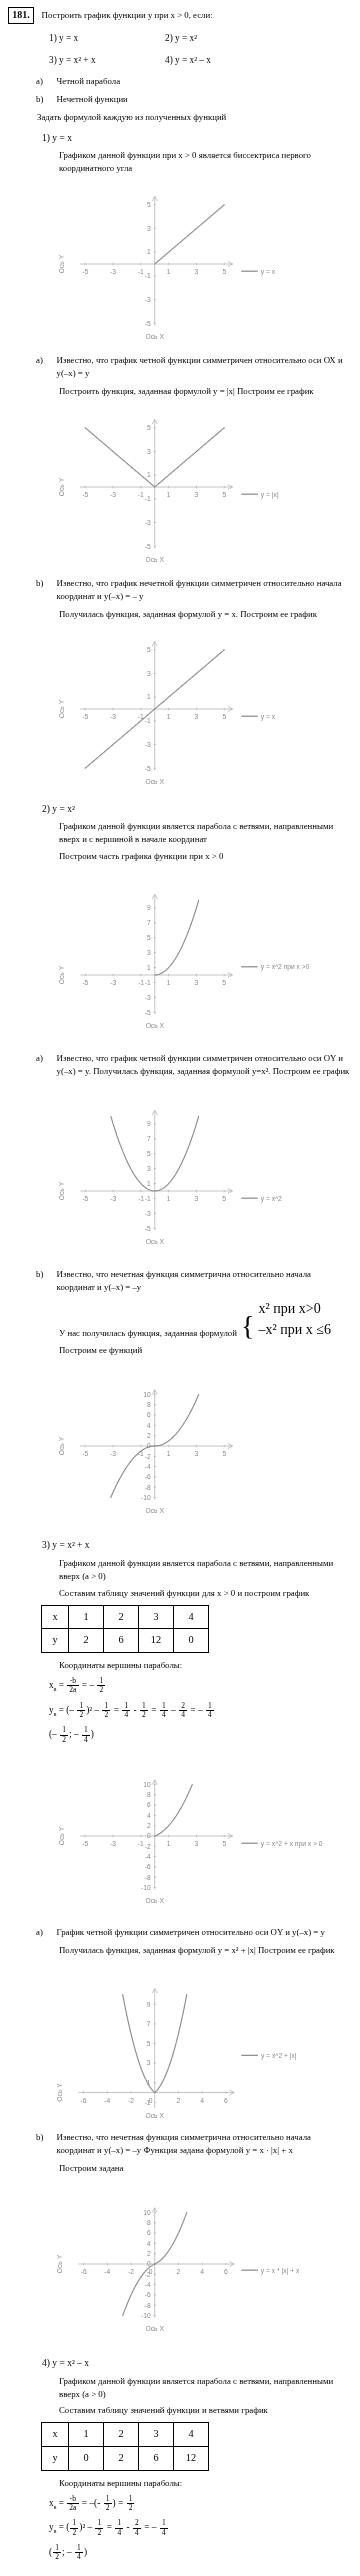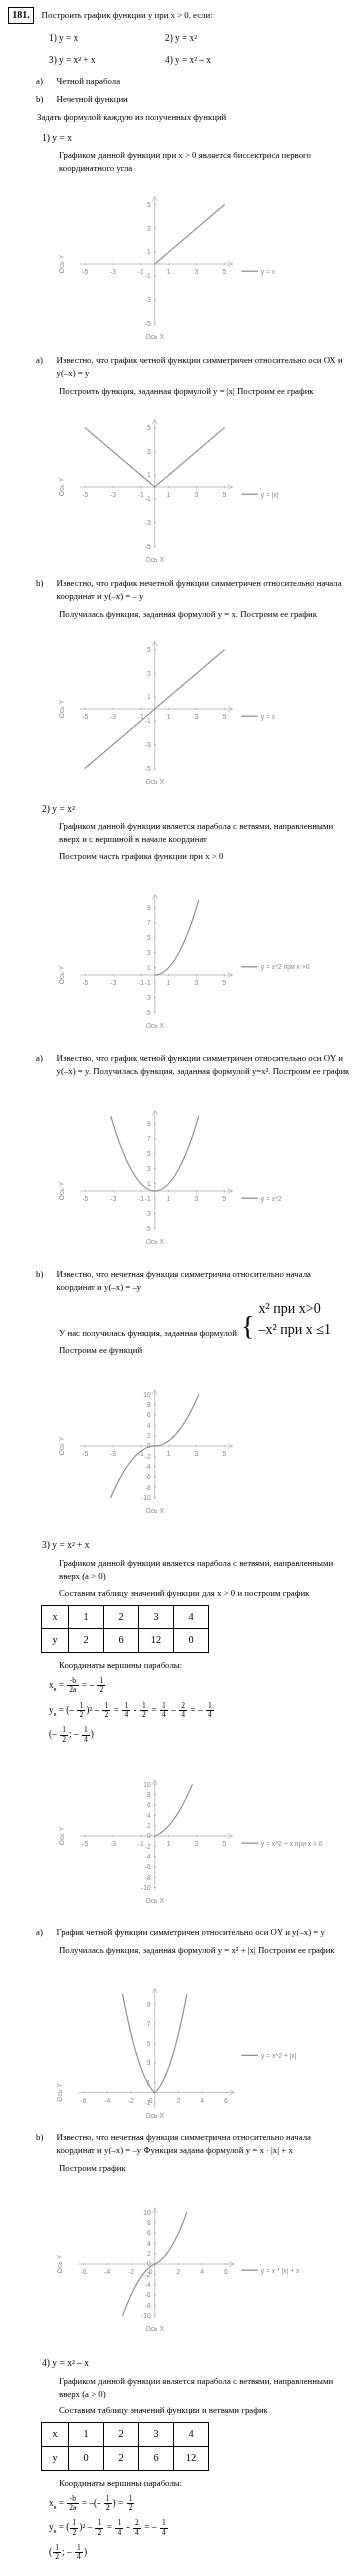--- a/index.html
+++ b/index.html
@@ -268,21 +268,21 @@
 
   <div class="item">
     <span class="lbl">b)</span>
     <span class="txt">Известно, что нечетная функция симметрична относительно начала координат и y(–x) = –y</span>
   </div>
   <div class="cases-row">
     <span>У нас получилась функция, заданная формулой</span>
     <span class="brace">{</span>
     <span class="cases">
       <span>x² при x&gt;0</span>
-      <span>–x² при x ≤1</span>
+      <span>–x² при x ≤6</span>
     </span>
   </div>
   <p class="sol-p">Построим ее функций</p>
   <svg class="chart" width="361" height="170" viewBox="0 0 700 330" style="font-size:17px">
       <line x1="155" y1="165" x2="451" y2="165" stroke="#a0a0a0" stroke-width="1.2"></line>
       <path d="M442 160L451 165L442 170" fill="none" stroke="#a0a0a0" stroke-width="1.2"></path>
       <line x1="300" y1="269" x2="300" y2="56" stroke="#a0a0a0" stroke-width="1.2"></line>
       <path d="M295 65L300 56L305 65" fill="none" stroke="#a0a0a0" stroke-width="1.2"></path>
       <line x1="165" y1="162.5" x2="165" y2="167.5" stroke="#a0a0a0" stroke-width="1"></line>
       <text x="165" y="185" text-anchor="middle">-5</text>
@@ -434,21 +434,21 @@
       <text transform="translate(120,255) rotate(-90)" text-anchor="middle">Ось Y</text>
       <path d="M237.9 65.2L238.6 69.0L239.4 72.8L240.1 76.6L240.8 80.3L241.6 84.0L242.3 87.7L243.0 91.3L243.7 94.9L244.5 98.4L245.2 101.9L245.9 105.4L246.7 108.8L247.4 112.2L248.1 115.5L248.9 118.8L249.6 122.1L250.3 125.3L251.1 128.5L251.8 131.7L252.5 134.8L253.2 137.8L254.0 140.9L254.7 143.9L255.4 146.8L256.2 149.8L256.9 152.7L257.6 155.5L258.4 158.3L259.1 161.1L259.8 163.8L260.5 166.5L261.3 169.2L262.0 171.8L262.7 174.4L263.5 176.9L264.2 179.4L264.9 181.9L265.7 184.3L266.4 186.7L267.1 189.0L267.9 191.3L268.6 193.6L269.3 195.8L270.0 198.0L270.8 200.2L271.5 202.3L272.2 204.4L273.0 206.4L273.7 208.4L274.4 210.4L275.2 212.3L275.9 214.2L276.6 216.1L277.4 217.9L278.1 219.6L278.8 221.4L279.5 223.1L280.3 224.7L281.0 226.3L281.7 227.9L282.5 229.5L283.2 231.0L283.9 232.4L284.7 233.9L285.4 235.3L286.1 236.6L286.8 237.9L287.6 239.2L288.3 240.4L289.0 241.6L289.8 242.8L290.5 243.9L291.2 245.0L292.0 246.0L292.7 247.0L293.4 248.0L294.2 248.9L294.9 249.8L295.6 250.7L296.3 251.5L297.1 252.3L297.8 253.0L298.5 253.7L299.3 254.4L300.0 255.0L300.7 254.4L301.5 253.7L302.2 253.0L302.9 252.3L303.7 251.5L304.4 250.7L305.1 249.8L305.8 248.9L306.6 248.0L307.3 247.0L308.0 246.0L308.8 245.0L309.5 243.9L310.2 242.8L311.0 241.6L311.7 240.4L312.4 239.2L313.2 237.9L313.9 236.6L314.6 235.3L315.3 233.9L316.1 232.4L316.8 231.0L317.5 229.5L318.3 227.9L319.0 226.3L319.7 224.7L320.5 223.1L321.2 221.4L321.9 219.6L322.6 217.9L323.4 216.1L324.1 214.2L324.8 212.3L325.6 210.4L326.3 208.4L327.0 206.4L327.8 204.4L328.5 202.3L329.2 200.2L330.0 198.0L330.7 195.8L331.4 193.6L332.1 191.3L332.9 189.0L333.6 186.7L334.3 184.3L335.1 181.9L335.8 179.4L336.5 176.9L337.3 174.4L338.0 171.8L338.7 169.2L339.5 166.5L340.2 163.8L340.9 161.1L341.6 158.3L342.4 155.5L343.1 152.7L343.8 149.8L344.6 146.8L345.3 143.9L346.0 140.9L346.8 137.8L347.5 134.8L348.2 131.7L348.9 128.5L349.7 125.3L350.4 122.1L351.1 118.8L351.9 115.5L352.6 112.2L353.3 108.8L354.1 105.4L354.8 101.9L355.5 98.4L356.3 94.9L357.0 91.3L357.7 87.7L358.4 84.0L359.2 80.3L359.9 76.6L360.6 72.8L361.4 69.0L362.1 65.2" fill="none" stroke="#8f8f8f" stroke-width="2.3" stroke-linecap="round"></path>
       <line x1="468" y1="183" x2="500" y2="183" stroke="#8f8f8f" stroke-width="2.5"></line>
       <text x="506" y="187.5">y = x^2 + |x|</text>
     </svg>
 
   <div class="item">
     <span class="lbl">b)</span>
     <span class="txt">Известно, что нечетная функция симметрична относительно начала координат и y(–x) = –y Функция задана формулой y = x · |x| + x</span>
   </div>
-  <p class="sol-p">Построим график</p>
+  <p class="sol-p">Построим задана</p>
   <svg class="chart" width="361" height="170" viewBox="0 0 700 330" style="font-size:17px">
       <line x1="152" y1="165" x2="454" y2="165" stroke="#a0a0a0" stroke-width="1.2"></line>
       <path d="M445 160L454 165L445 170" fill="none" stroke="#a0a0a0" stroke-width="1.2"></path>
       <line x1="300" y1="269" x2="300" y2="56" stroke="#a0a0a0" stroke-width="1.2"></line>
       <path d="M295 65L300 56L305 65" fill="none" stroke="#a0a0a0" stroke-width="1.2"></path>
       <line x1="162" y1="162.5" x2="162" y2="167.5" stroke="#a0a0a0" stroke-width="1"></line>
       <text x="162" y="185" text-anchor="middle">-6</text>
       <line x1="208" y1="162.5" x2="208" y2="167.5" stroke="#a0a0a0" stroke-width="1"></line>
       <text x="208" y="185" text-anchor="middle">-4</text>
       <line x1="254" y1="162.5" x2="254" y2="167.5" stroke="#a0a0a0" stroke-width="1"></line>

